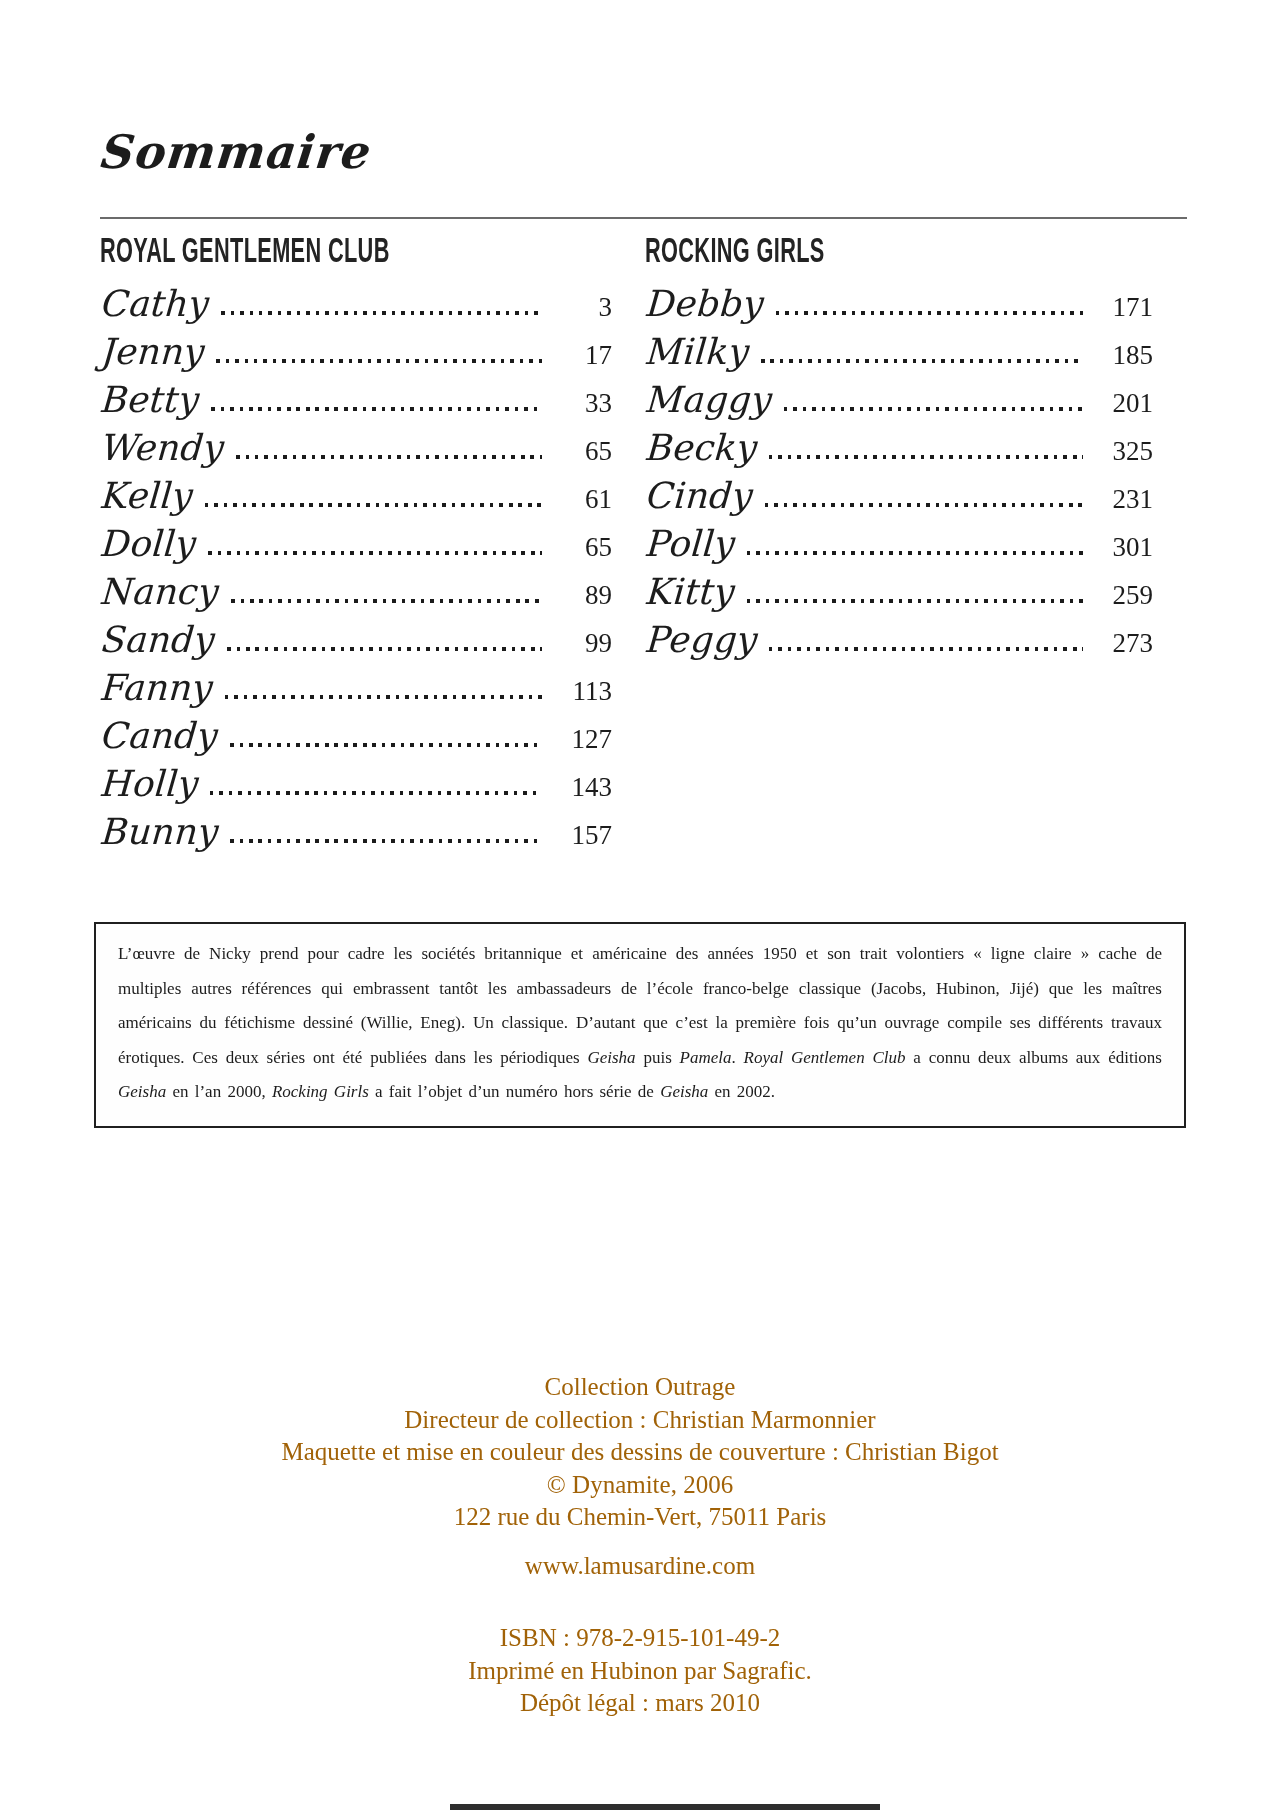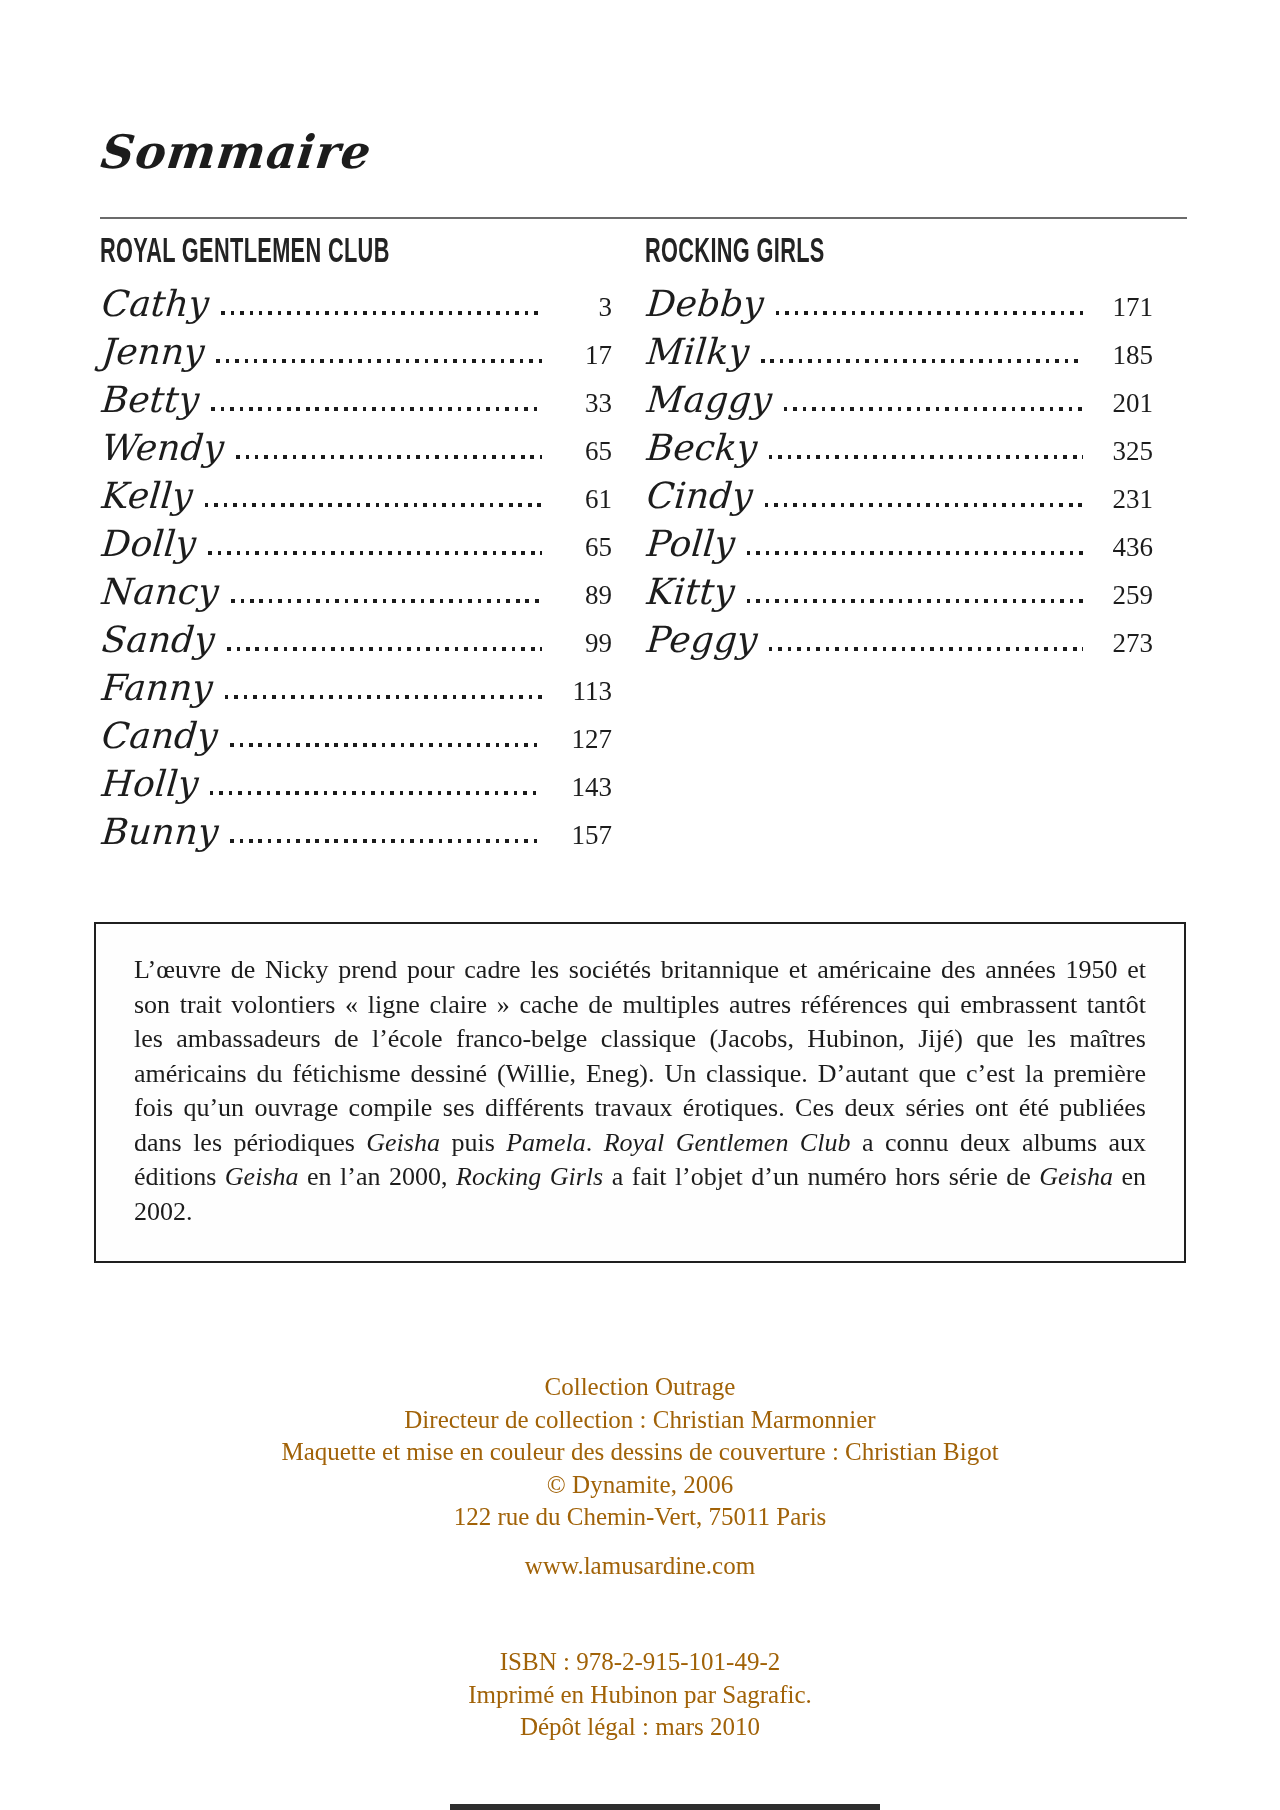--- a/index.html
+++ b/index.html
@@ -92,41 +92,41 @@
     position: absolute;
     left: 94px;
     top: 922px;
     width: 1092px;
     box-sizing: border-box;
     border: 2px solid #1f1f1f;
     padding: 13px 22px 16px 22px;
     background: #fefefe;
   }
   .about-box p {
-    margin: 16px;
-    font-size: 26px;
+    margin: 0;
+    font-size: 17px;
     line-height: 34.5px;
     text-align: justify;
     word-spacing: 2px;
   }
   .about-box em { font-style: italic; }
 
   
   .colophon {
     position: absolute;
     left: 0;
     top: 1371px;
     width: 100%;
     text-align: center;
     font-size: 25px;
     line-height: 32.5px;
     color: #a16207;
   }
   .colophon .website-line { margin-top: 16px; }
-  .colophon .legal-group  { margin-top: 64px; }
+  .colophon .legal-group  { margin-top: 40px; }
 
   
   .scan-edge {
     position: absolute;
     bottom: 0;
     left: 450px;
     width: 430px;
     height: 6px;
     background: #2e2e2e;
   }
@@ -247,21 +247,21 @@
 
         <div class="entry">
           <span class="entry-name">Cindy</span>
           <span class="leader"></span>
           <span class="entry-page">231</span>
         </div>
 
         <div class="entry">
           <span class="entry-name">Polly</span>
           <span class="leader"></span>
-          <span class="entry-page">436</span>
+          <span class="entry-page">301</span>
         </div>
 
         <div class="entry">
           <span class="entry-name">Kitty</span>
           <span class="leader"></span>
           <span class="entry-page">259</span>
         </div>
 
         <div class="entry">
           <span class="entry-name">Peggy</span>

